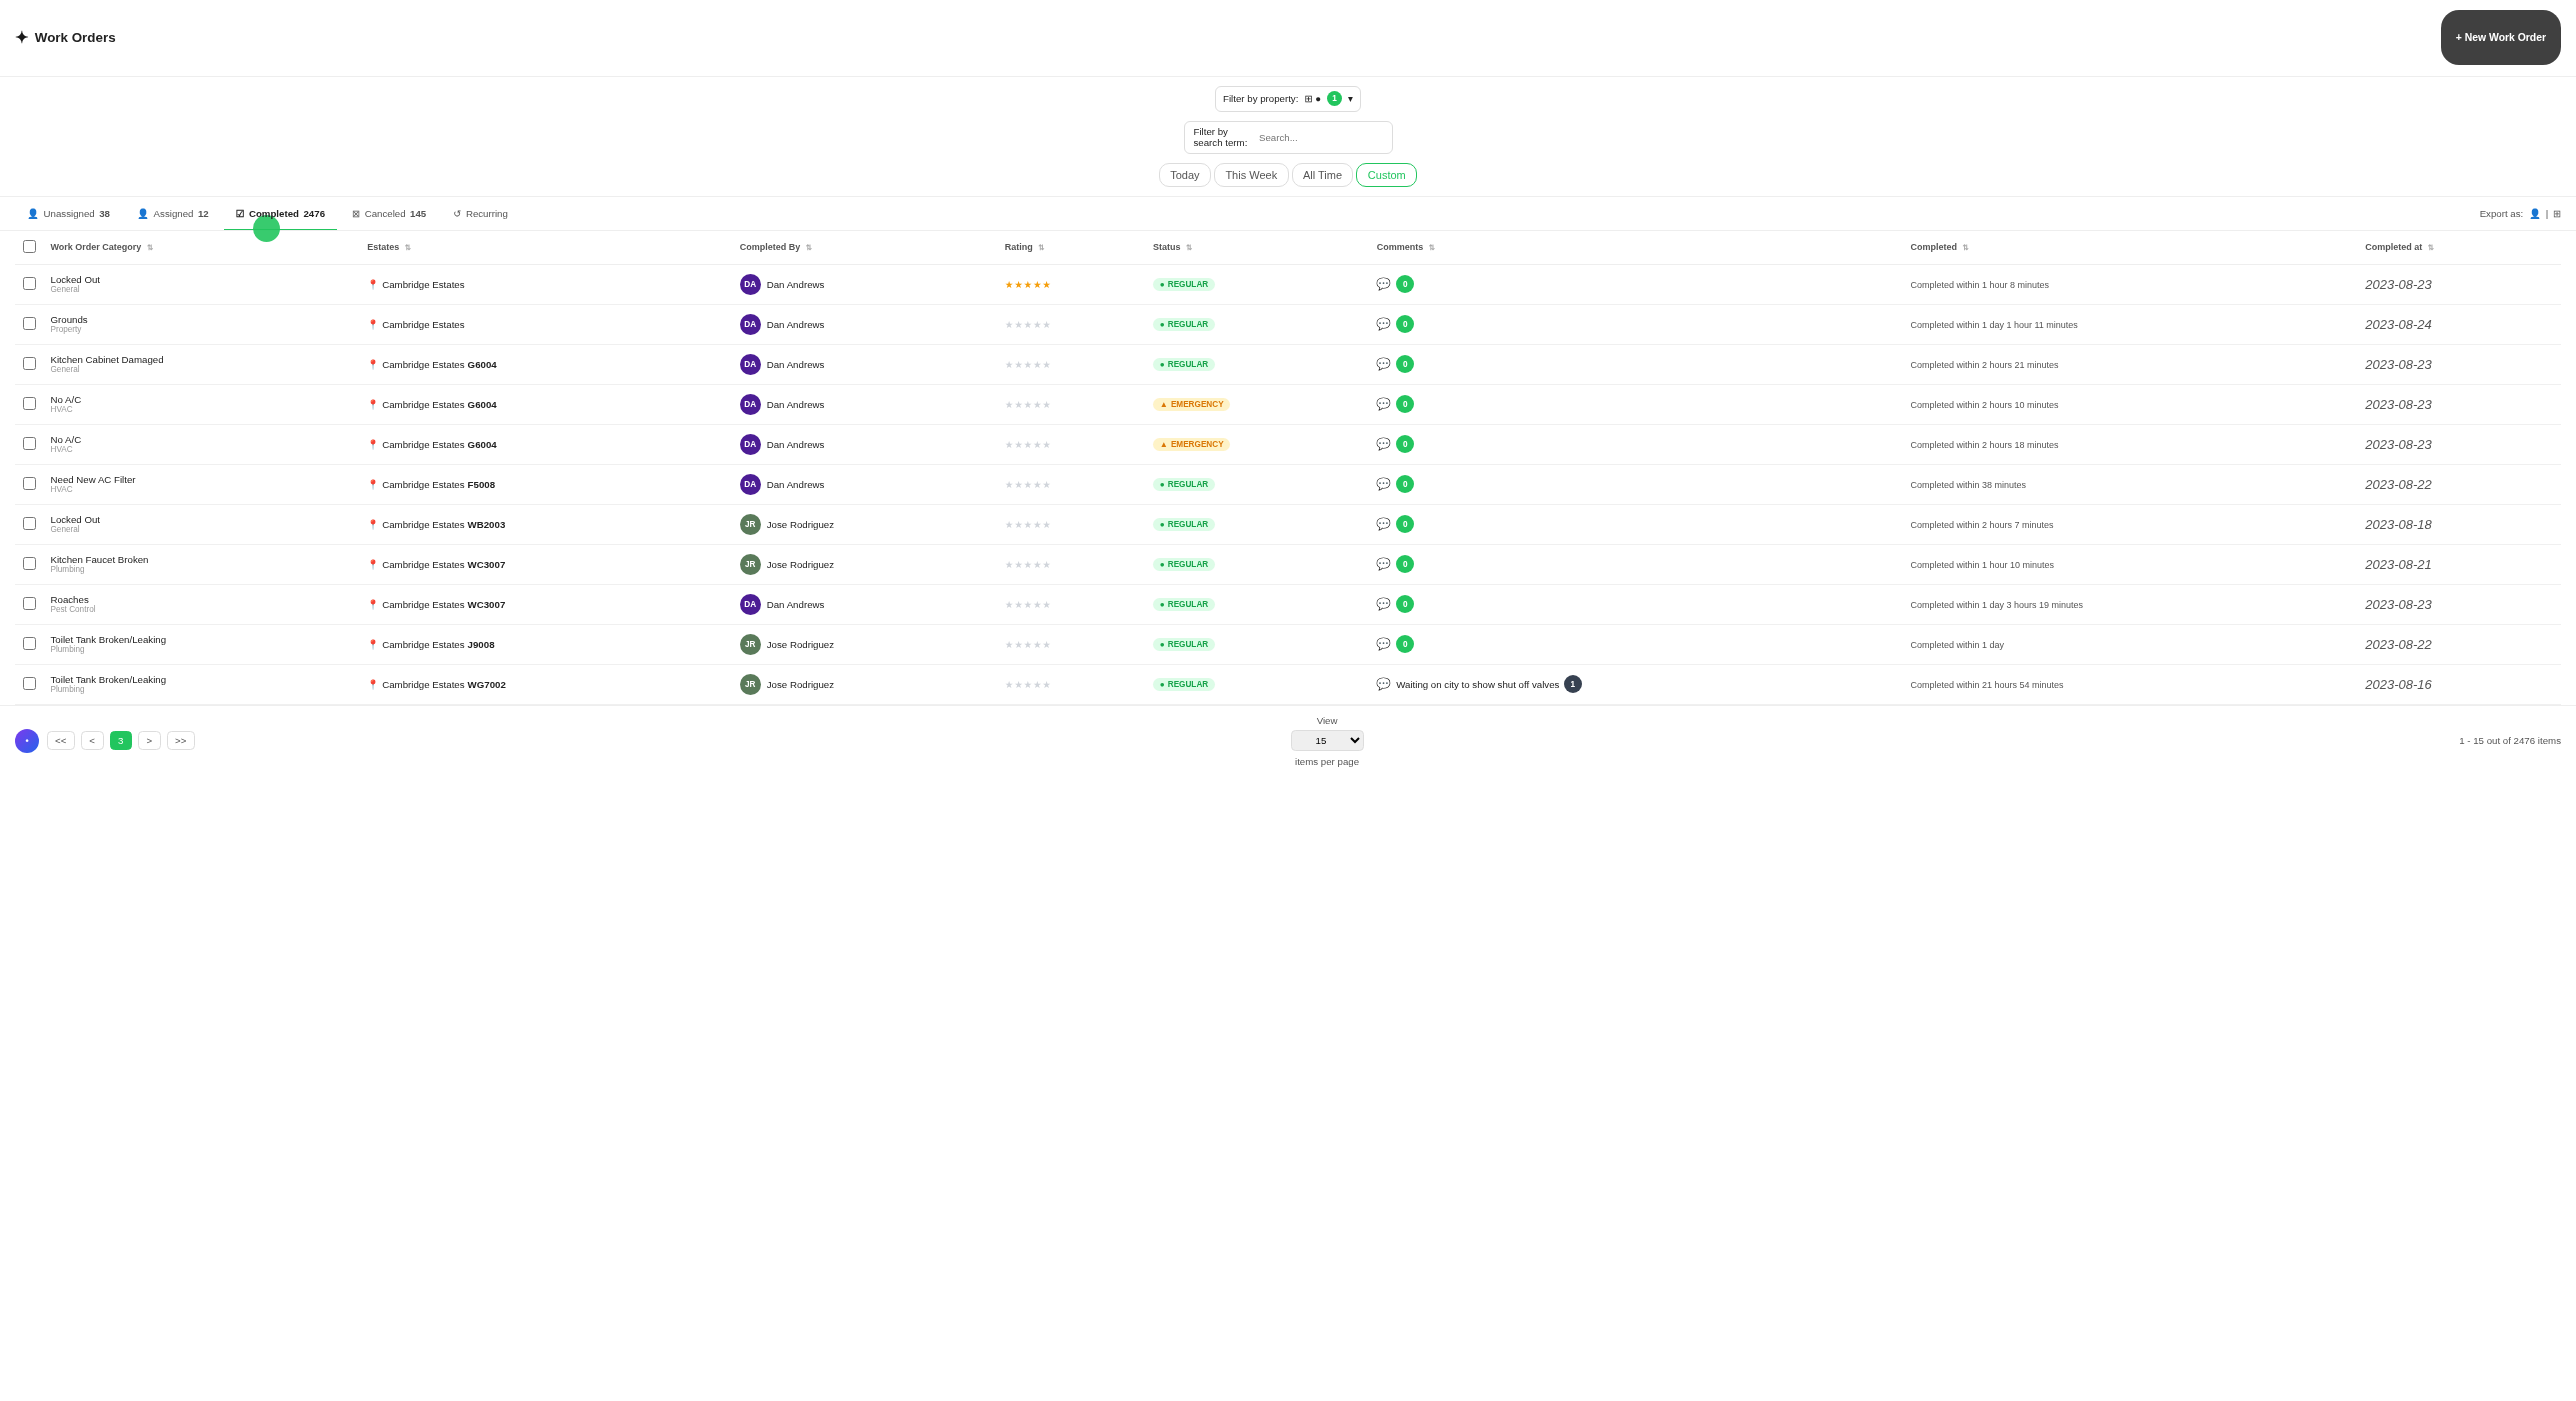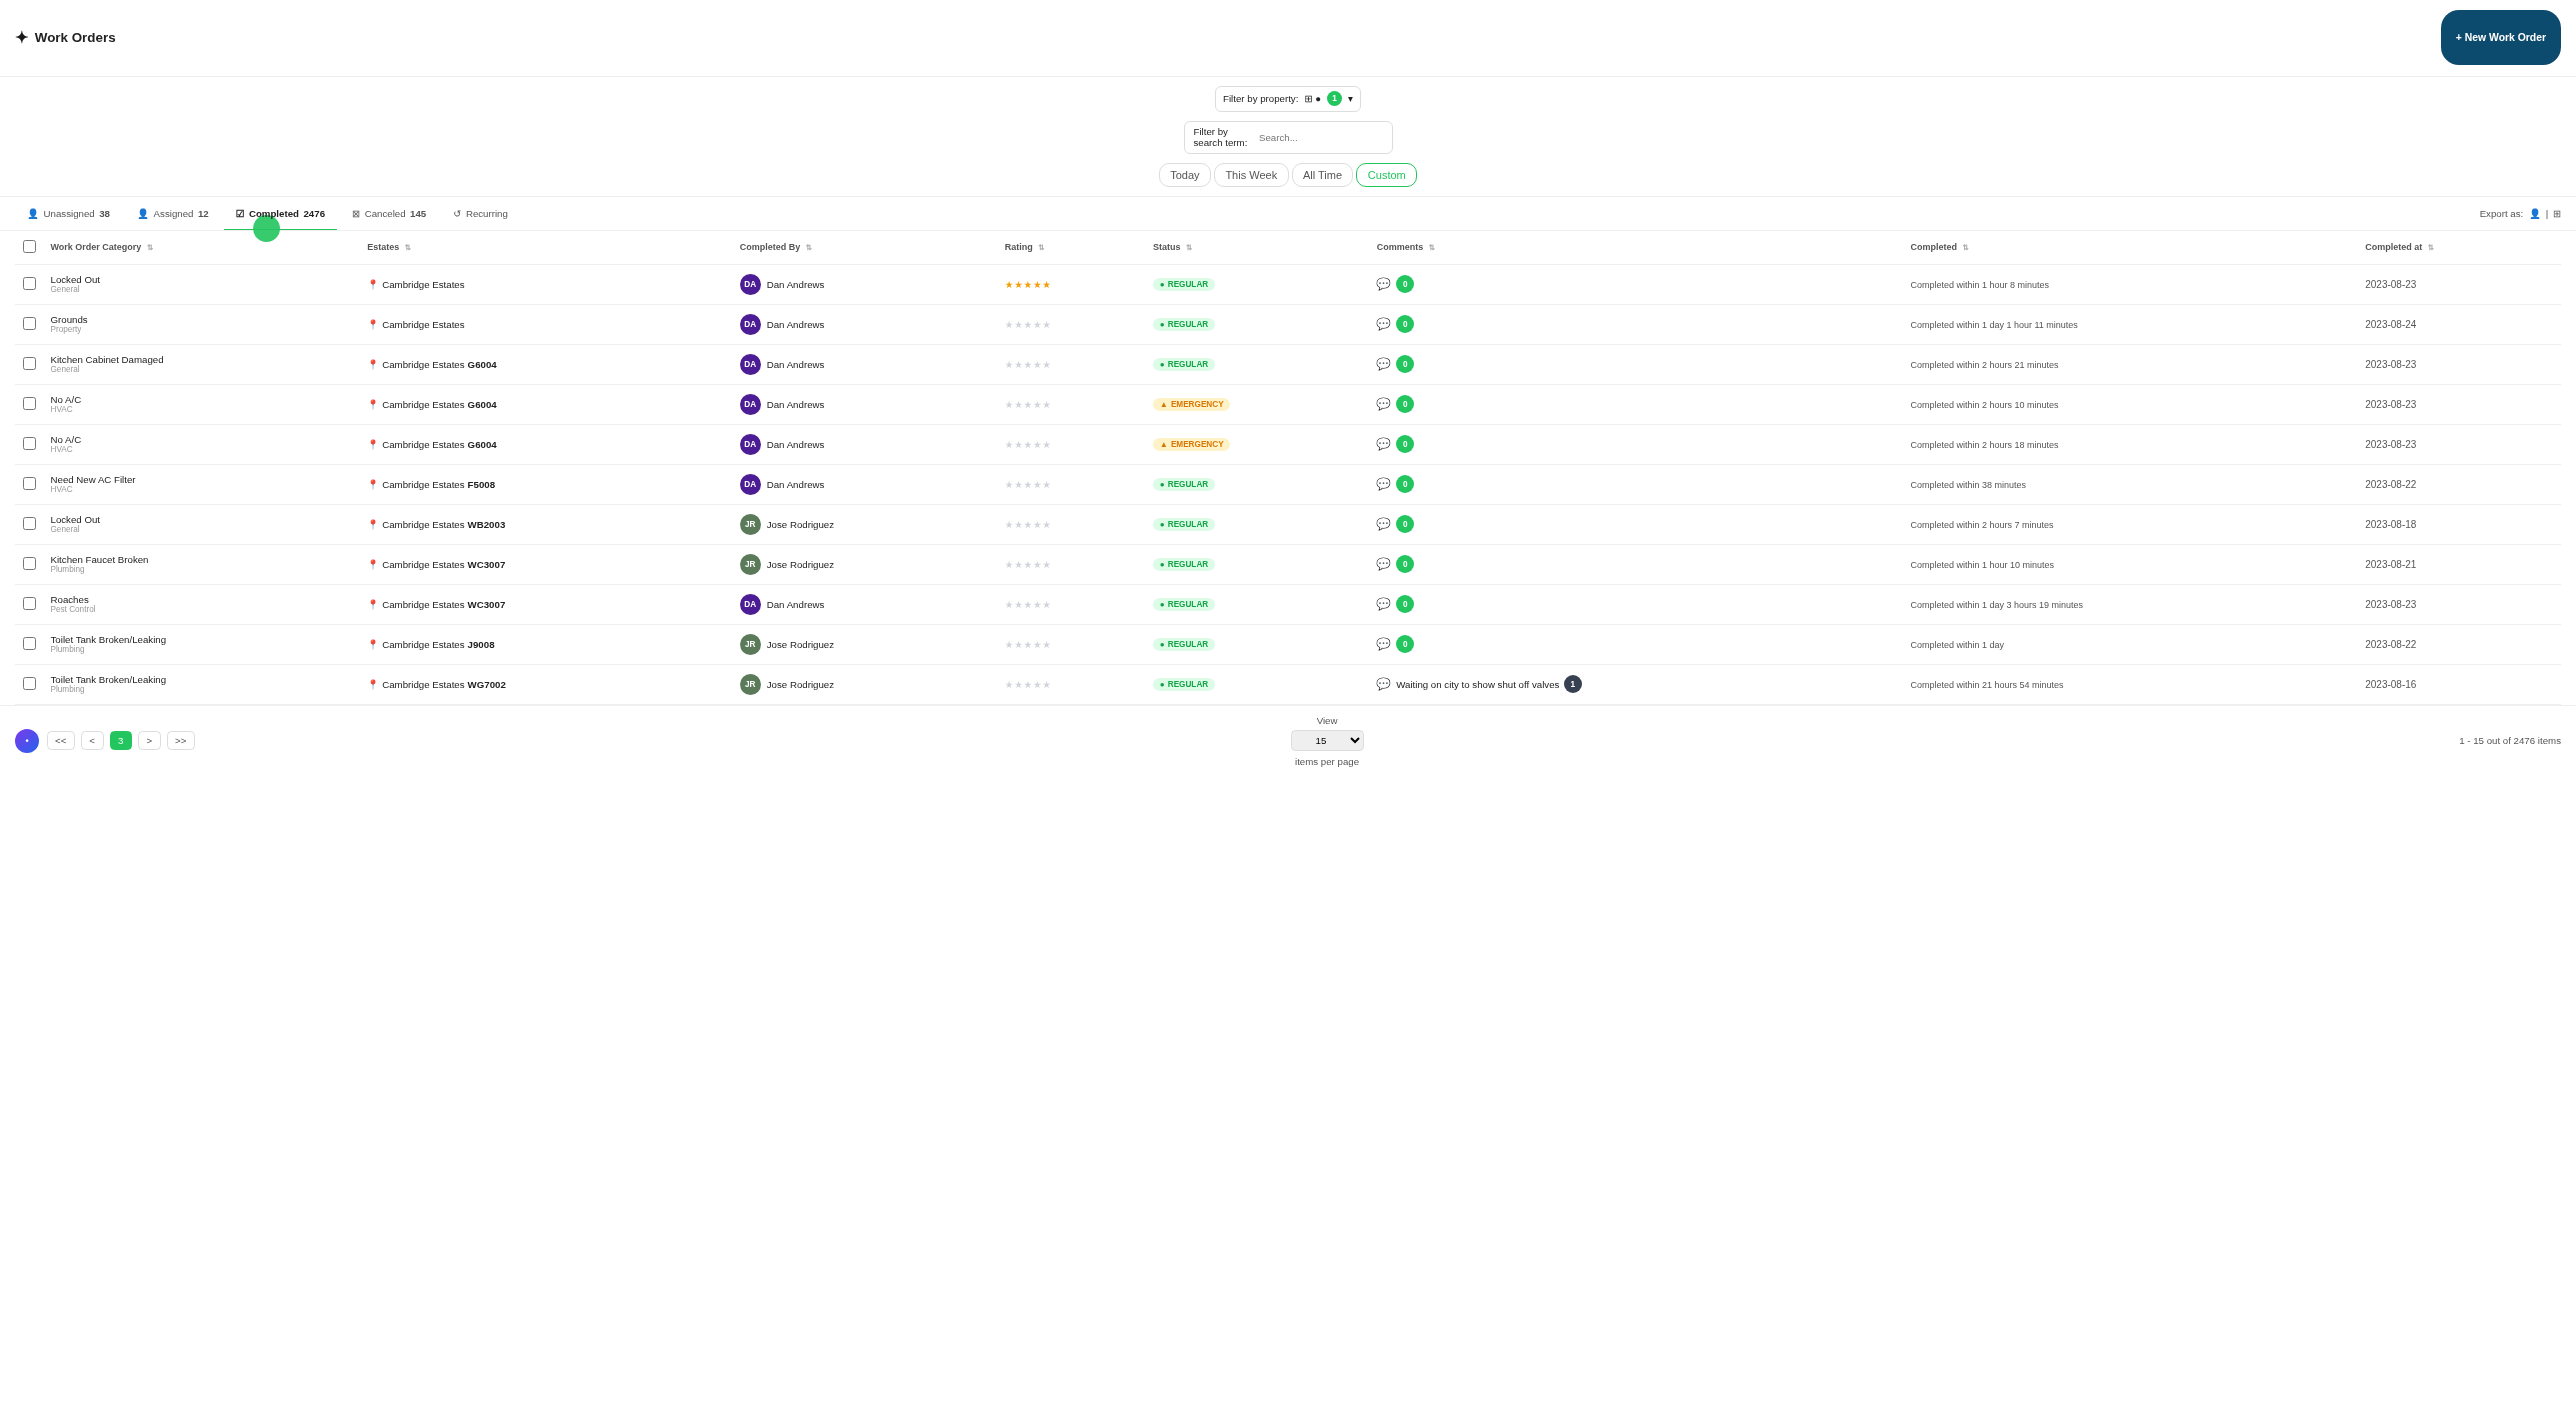--- a/index.html
+++ b/index.html
@@ -5,21 +5,21 @@
     * { box-sizing: border-box; margin: 0; padding: 0; }
     body { font-family: -apple-system, BlinkMacSystemFont, 'Segoe UI', sans-serif; background: #fff; color: #222; font-size: 9.7px; }
 
     .top-bar {
       display: flex; align-items: center; justify-content: space-between;
       padding: 10.4px 15px; border-bottom: 0.7px solid #eee;
     }
     .logo-area { display: flex; align-items: center; gap: 6px; font-size: 13.4px; font-weight: 700; }
     .logo-icon { color: #1a1a1a; font-size: 16.4px; }
     .new-wo-btn {
-      background: #0c4a6e; color: #fff; border: none; border-radius: 18px;
+      background: #404040; color: #fff; border: none; border-radius: 18px;
       padding: 22px 15px; font-size: 10.4px; font-weight: 600; cursor: pointer;
     }
 
     .filter-bar {
       display: flex; align-items: center; gap: 9px;
       padding: 9px 15px; border-bottom: 0.7px solid #eee; flex-direction: column;
     }
     .filter-property {
       display: flex; align-items: center; border: 0.7px solid #ddd; border-radius: 6px;
       padding: 4.5px 7.5px; gap: 6px; font-size: 9.7px; cursor: pointer;
@@ -97,21 +97,21 @@
       display: inline-flex; align-items: center; justify-content: center;
       background: #374151; color: #fff; border-radius: 50%; width: 18px; height: 18px;
       font-size: 8.2px; font-weight: 600;
     }
     .comment-zero { background: #22c55e; }
     .comment-one { background: #374151; }
     .comment-icon { font-size: 12px; }
     .comment-cell { display: flex; align-items: center; gap: 4.5px; }
 
     .completed-text { color: #555; font-size: 9px; white-space: nowrap; }
-    .completed-at { color: #555; font-size: 10px; white-space: nowrap; }
+    .completed-at { color: #555; font-size: 13px; white-space: nowrap; font-style: italic; }
 
     .pagination-row {
       display: flex; align-items: center; justify-content: space-between;
       padding: 9px 15px; border-top: 0.7px solid #eee; font-size: 9.7px; color: #555;
     }
     .pagination-left { display: flex; align-items: center; gap: 7.5px; }
     .page-avatar { width: 24px; height: 24px; border-radius: 50%; background: linear-gradient(135deg, #7c3aed, #2563eb); display: flex; align-items: center; justify-content: center; color: #fff; font-size: 9px; font-weight: 700; }
     .pagination-controls { display: flex; align-items: center; gap: 6px; }
     .pag-btn { border: 0.7px solid #ddd; background: #fff; border-radius: 4.5px; padding: 3px 7.5px; cursor: pointer; font-size: 9.7px; color: #555; }
     .pag-btn.active { background: #22c55e; color: #fff; border-color: #22c55e; }

